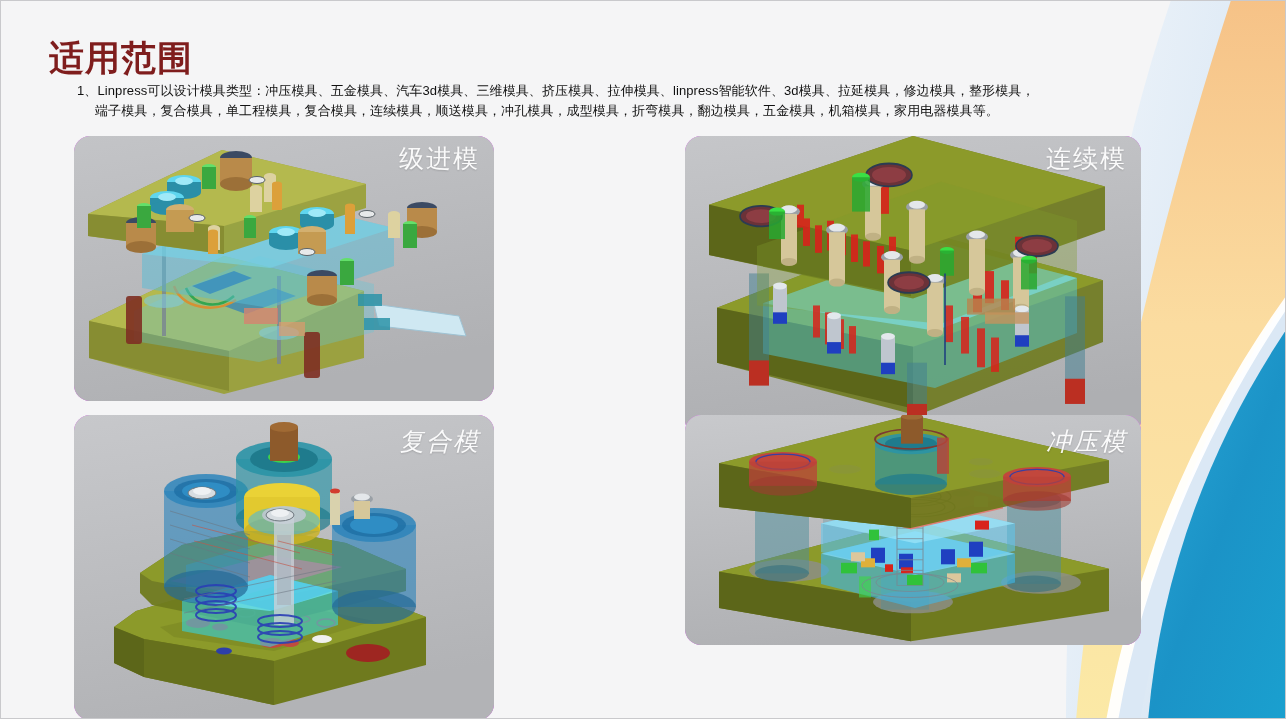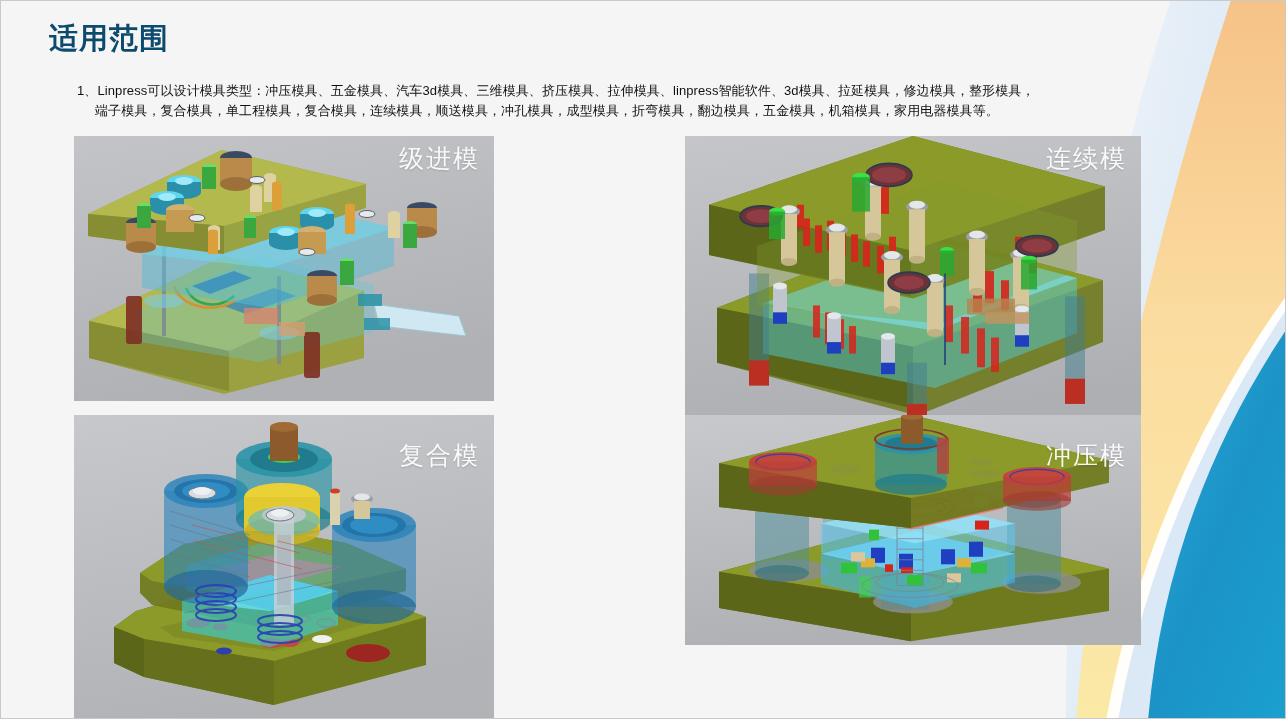--- a/index.html
+++ b/index.html
@@ -30,25 +30,25 @@
     height: 721px;
     overflow: hidden;
     pointer-events: none;
   }
   #deco svg { display: block; width: 230px; height: 721px; }
 
   
   #title {
     position: absolute;
     left: 48px;
-    top: 22px;
-    font-size: 29px;
+    top: 38px;
+    font-size: 35px;
     font-weight: bold;
     letter-spacing: 1px;
-    color: #0c4a6e;
+    color: #7f1d1d;
     line-height: 1.1;
     white-space: nowrap;
   }
 
   #body-text {
     position: absolute;
     left: 76px;
     top: 80px;
     width: 1180px;
     font-size: 13px;
@@ -57,40 +57,41 @@
     letter-spacing: 0.1px;
   }
   #body-text .ln { display: block; white-space: nowrap; }
   #body-text .ln.indent { text-indent: 18px; }
 
   
   .panel {
     position: absolute;
     background: #d946ef;
     overflow: hidden;
+    border-radius: 16px;
   }
   #panel-0 { left: 73px;  top: 135px; width: 420px; height: 265px; }
   #panel-1 { left: 684px; top: 135px; width: 456px; height: 300px; }
   #panel-2 { left: 73px;  top: 414px; width: 420px; height: 305px; }
   #panel-3 { left: 684px; top: 414px; width: 456px; height: 230px; }
   .panel svg.art { position: absolute; inset: 0; width: 100%; height: 100%; }
 
   .panel-label {
     position: absolute;
     right: 14px;
     top: 6px;
     font-size: 25px;
     color: #ffffff;
     opacity: 0.92;
     letter-spacing: 2px;
     text-shadow: 0 1px 2px rgba(0,0,0,0.18);
     font-family: "DejaVu Serif", "Liberation Serif", serif;
     white-space: nowrap;
   }
-  #panel-2 .panel-label, #panel-3 .panel-label { top: 24px; }
+  #panel-2 .panel-label, #panel-3 .panel-label { top: 10px; font-style: italic; }
 </style>
 </head>
 <body>
 
 <div id="slide">
 
   <div id="deco">
     <svg viewBox="0 0 230 721" preserveAspectRatio="none">
       <defs>
         <linearGradient id="gOrange" x1="0" y1="0" x2="0" y2="1">

